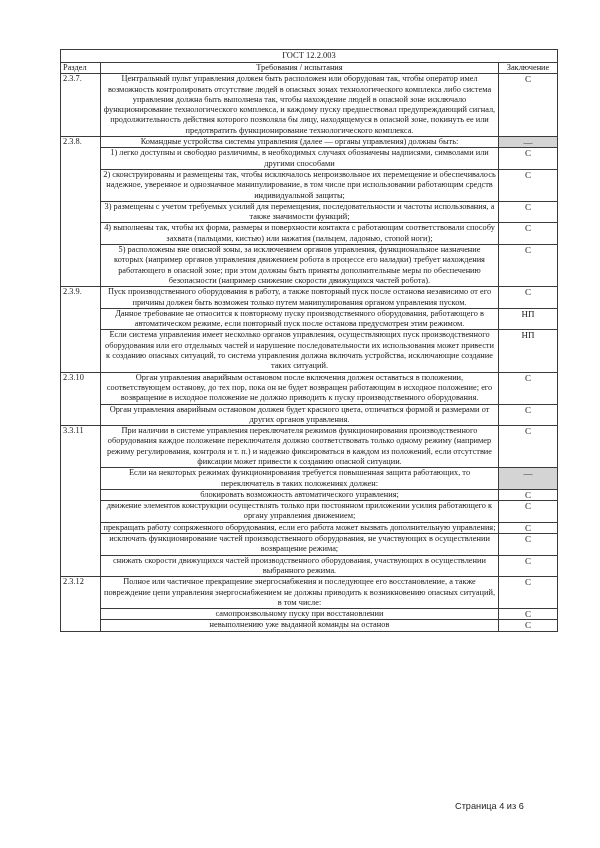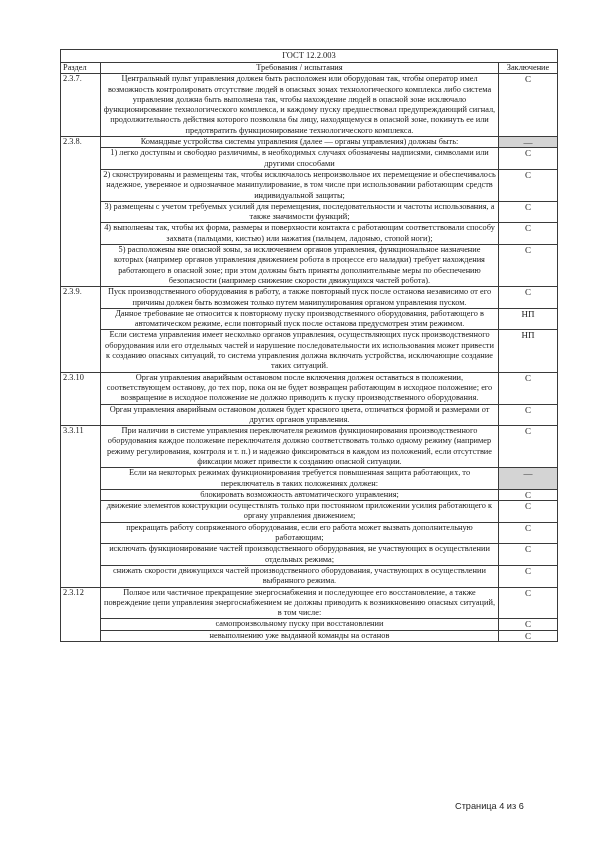--- a/index.html
+++ b/index.html
@@ -115,25 +115,25 @@
         </tr>
         <tr>
           <td class="req">блокировать возможность автоматического управления;</td>
           <td class="concl">С</td>
         </tr>
         <tr>
           <td class="req">движение элементов конструкции осуществлять только при постоянном приложении усилия работающего к органу управления движением;</td>
           <td class="concl">С</td>
         </tr>
         <tr>
-          <td class="req">прекращать работу сопряженного оборудования, если его работа может вызвать дополнительную работающим;</td>
+          <td class="req">прекращать работу сопряженного оборудования, если его работа может вызвать дополнительную управления;</td>
           <td class="concl">С</td>
         </tr>
         <tr>
-          <td class="req">исключать функционирование частей производственного оборудования, не участвующих в осуществлении отдельных режима;</td>
+          <td class="req">исключать функционирование частей производственного оборудования, не участвующих в осуществлении возвращение режима;</td>
           <td class="concl">С</td>
         </tr>
         <tr>
           <td class="req">снижать скорости движущихся частей производственного оборудования, участвующих в осуществлении выбранного режима.</td>
           <td class="concl">С</td>
         </tr>
         <tr>
           <td class="sec" rowspan="3">2.3.12</td>
           <td class="req">Полное или частичное прекращение энергоснабжения и последующее его восстановление, а также повреждение цепи управления энергоснабжением не должны приводить к возникновению опасных ситуаций, в том числе:</td>
           <td class="concl">С</td>

